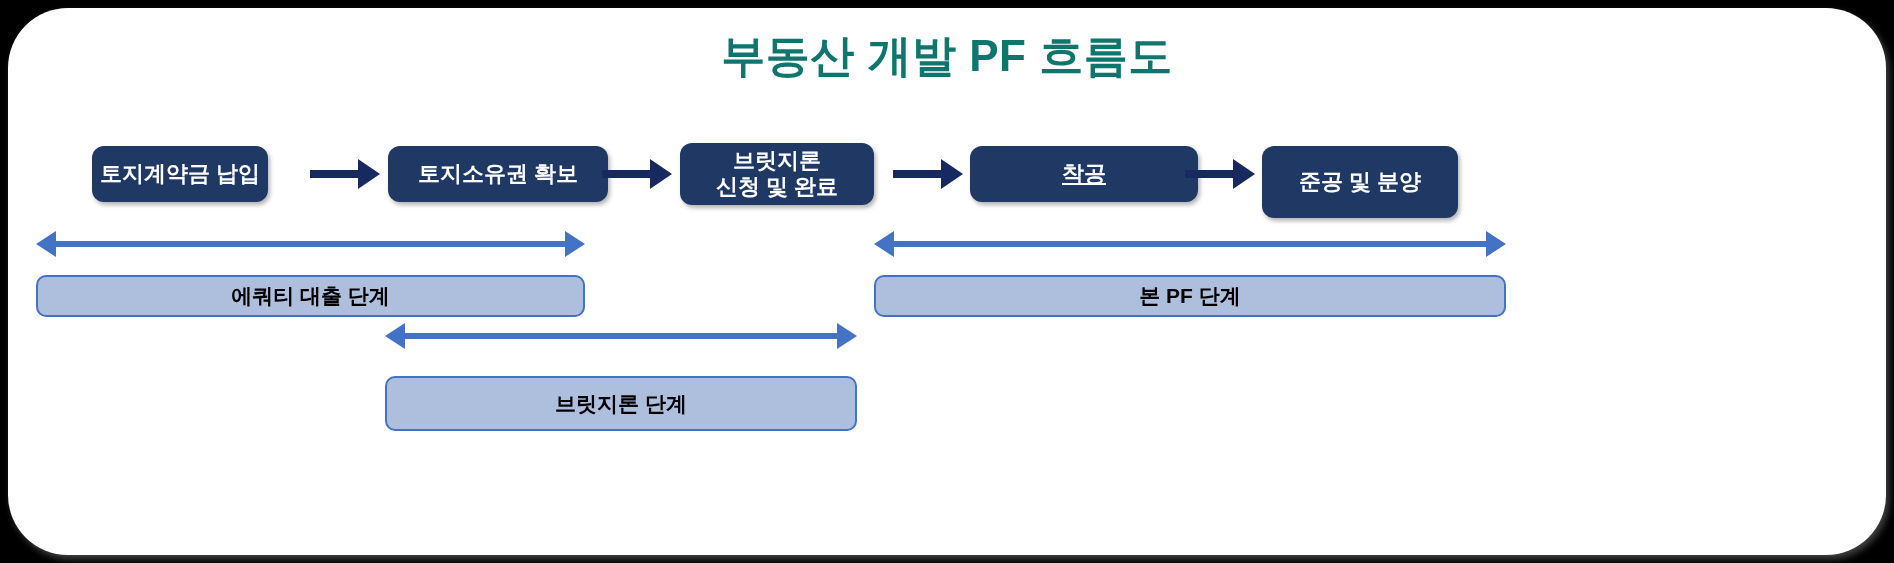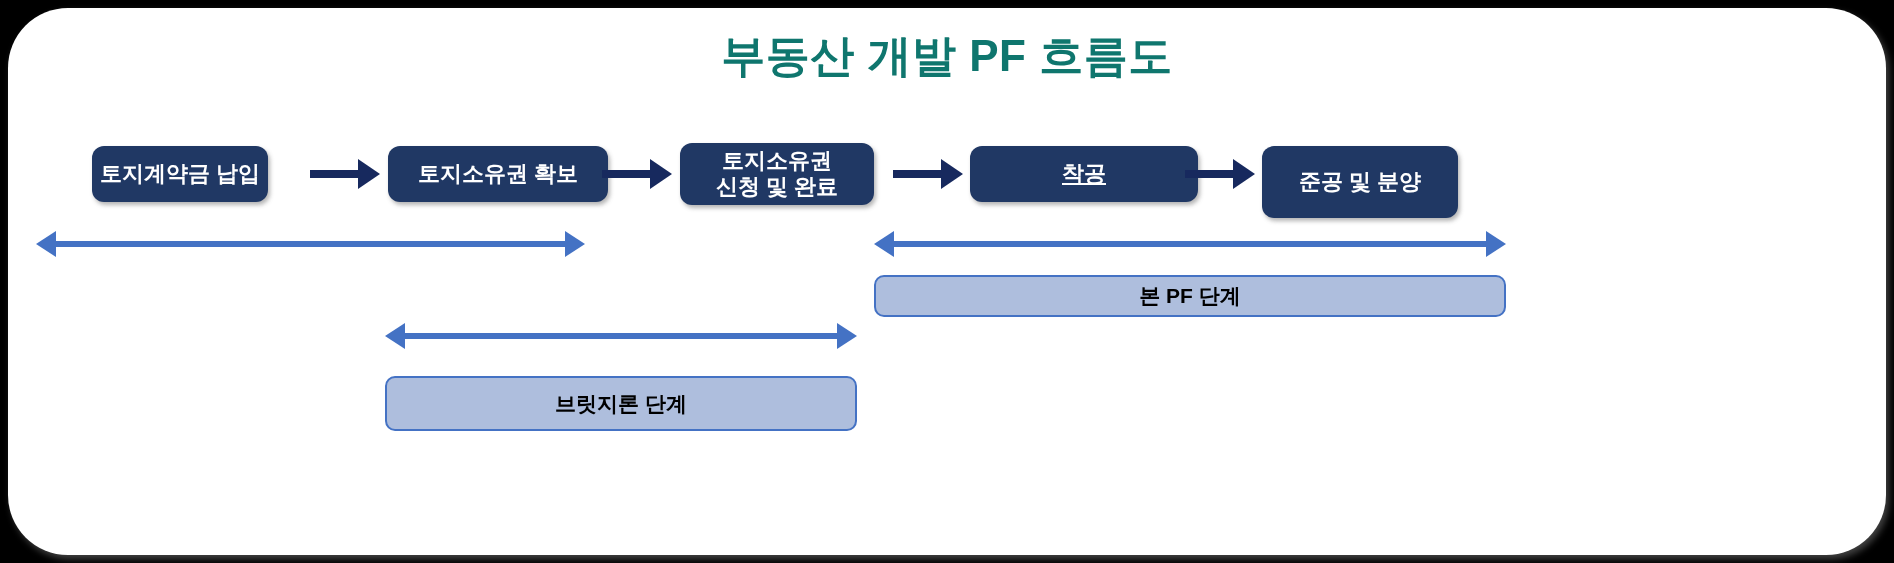--- a/index.html
+++ b/index.html
@@ -150,21 +150,21 @@
     <div class="head" style="left:48px;"></div>
   </div>
 
   <div class="pbox" style="left:388px; top:146px; width:220px; height:56px;">토지소유권 확보</div>
 
   <div class="farrow" style="left:602px; top:159px; width:70px;">
     <div class="shaft" style="width:48px;"></div>
     <div class="head" style="left:48px;"></div>
   </div>
 
-  <div class="pbox" style="left:680px; top:143px; width:194px; height:62px;">토지소유권
+  <div class="pbox" style="left:680px; top:143px; width:194px; height:62px;">브릿지론
 신청 및 완료</div>
 
   <div class="farrow" style="left:893px; top:159px; width:70px;">
     <div class="shaft" style="width:48px;"></div>
     <div class="head" style="left:48px;"></div>
   </div>
 
   <div class="pbox" style="left:970px; top:146px; width:228px; height:56px;text-decoration:underline;">착공</div>
 
   <div class="farrow" style="left:1185px; top:159px; width:70px;">
@@ -173,20 +173,21 @@
   </div>
 
   <div class="pbox" style="left:1262px; top:146px; width:196px; height:72px;">준공 및 분양</div>
 
   <div class="sarrow" style="left:36px; top:231px; width:549px;">
     <div class="lhead"></div>
     <div class="sshaft" style="left:19px; right:19px;"></div>
     <div class="rhead"></div>
   </div>
 
+  <div class="pbar" style="left:36px; top:275px; width:549px; height:42px;">에쿼티 대출 단계</div>
 
   <div class="sarrow" style="left:874px; top:231px; width:632px;">
     <div class="lhead"></div>
     <div class="sshaft" style="left:19px; right:19px;"></div>
     <div class="rhead"></div>
   </div>
 
   <div class="pbar" style="left:874px; top:275px; width:632px; height:42px;">본 PF 단계</div>
 
   <div class="sarrow" style="left:385px; top:323px; width:472px;">

